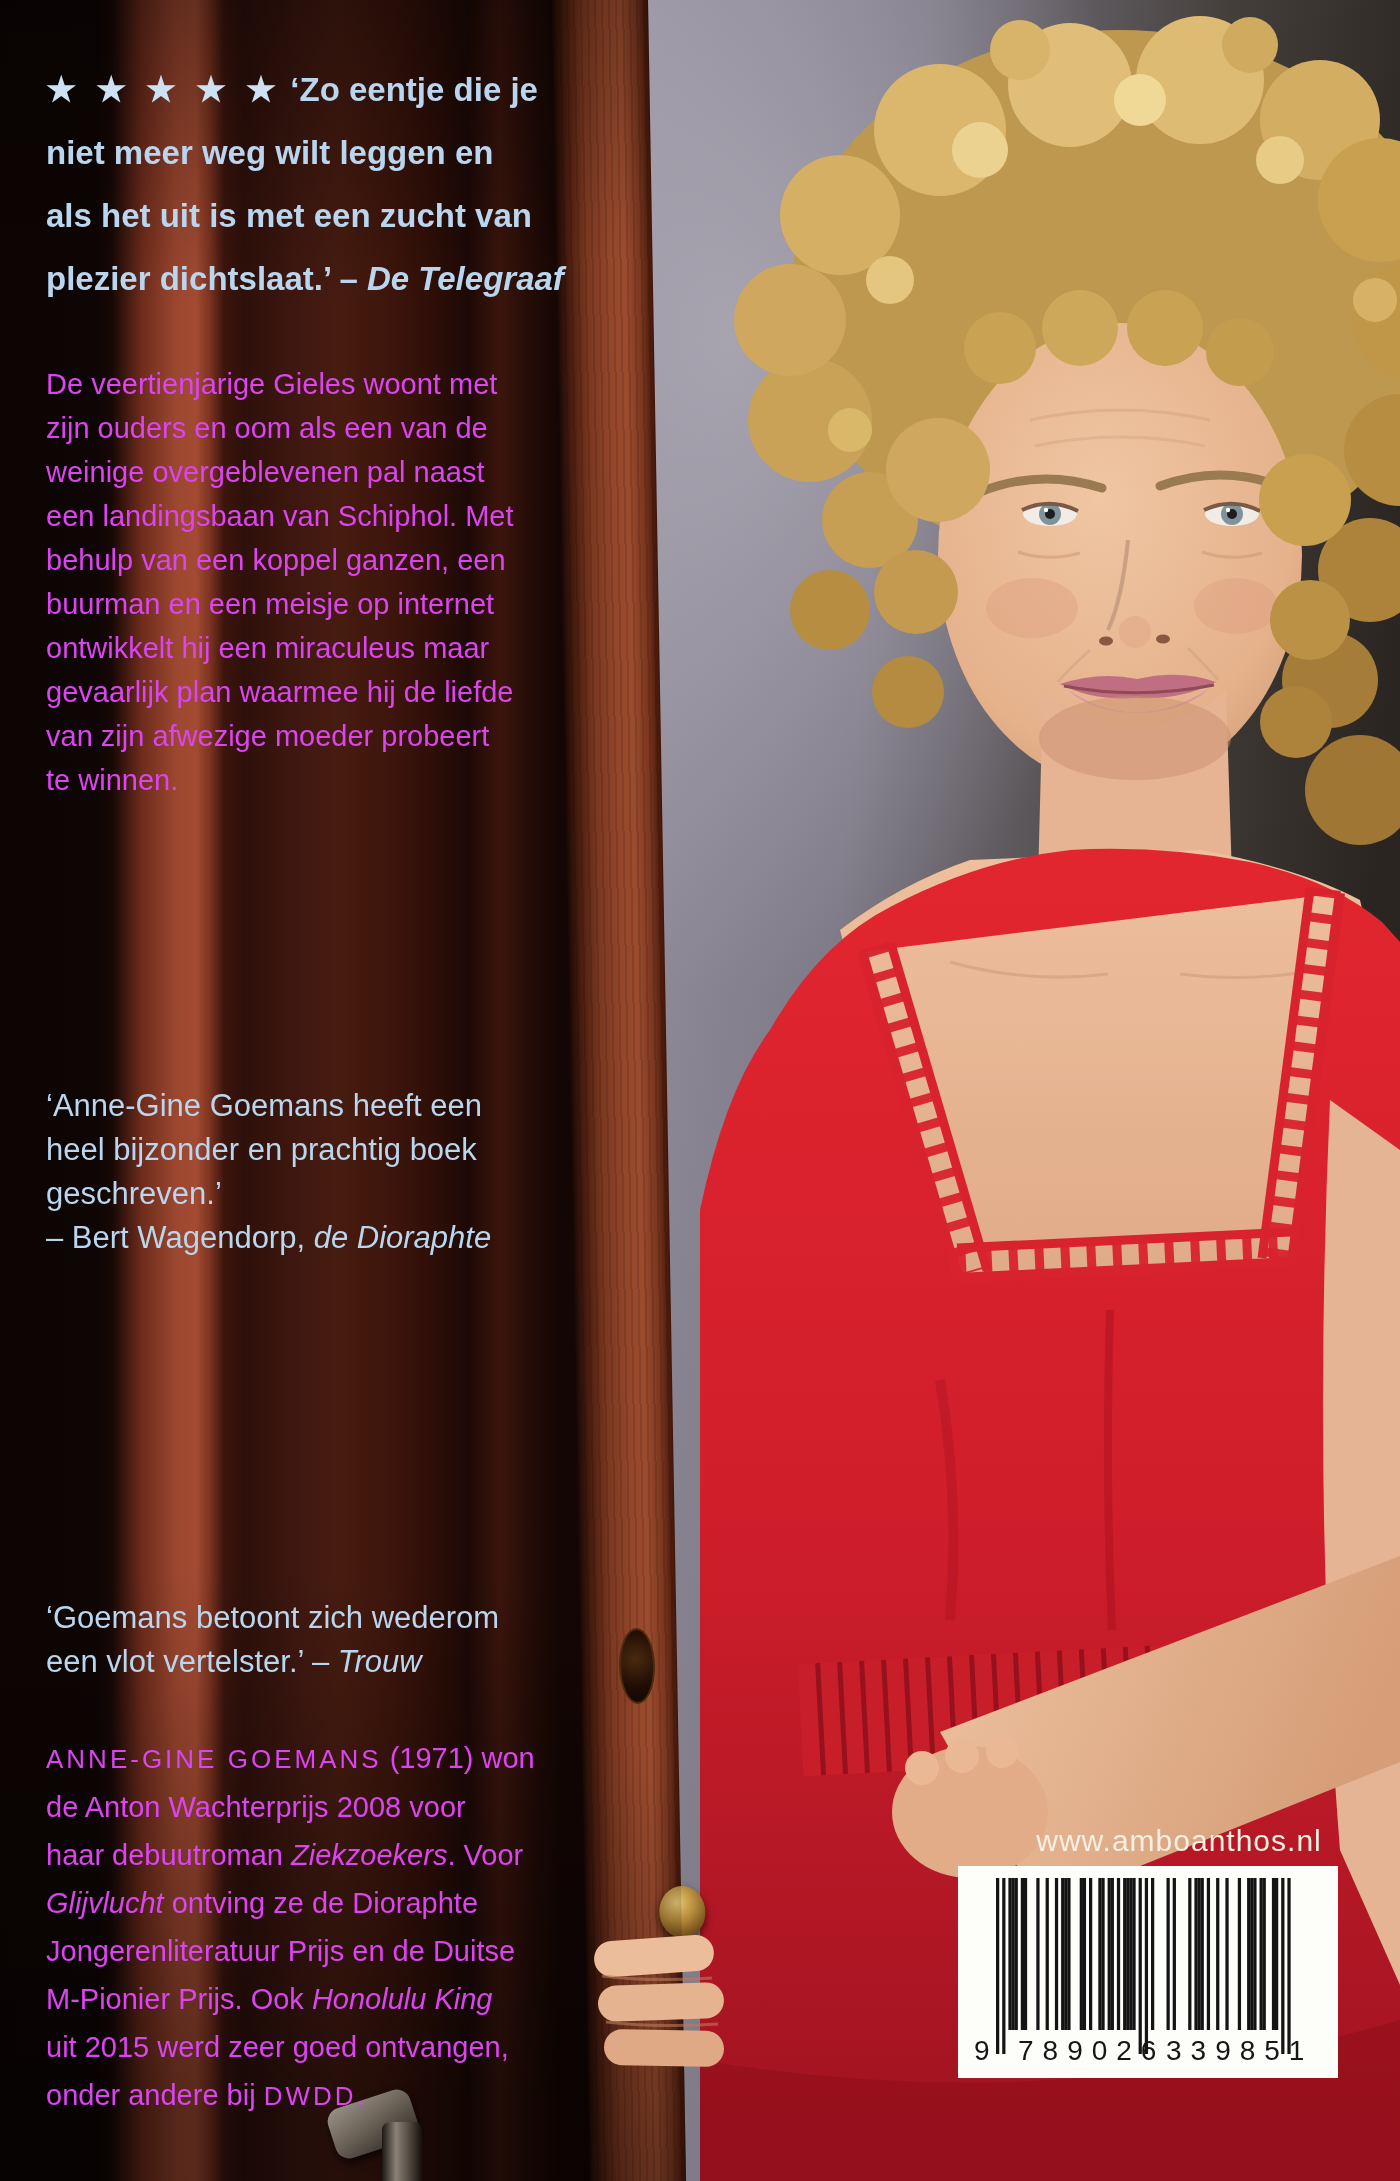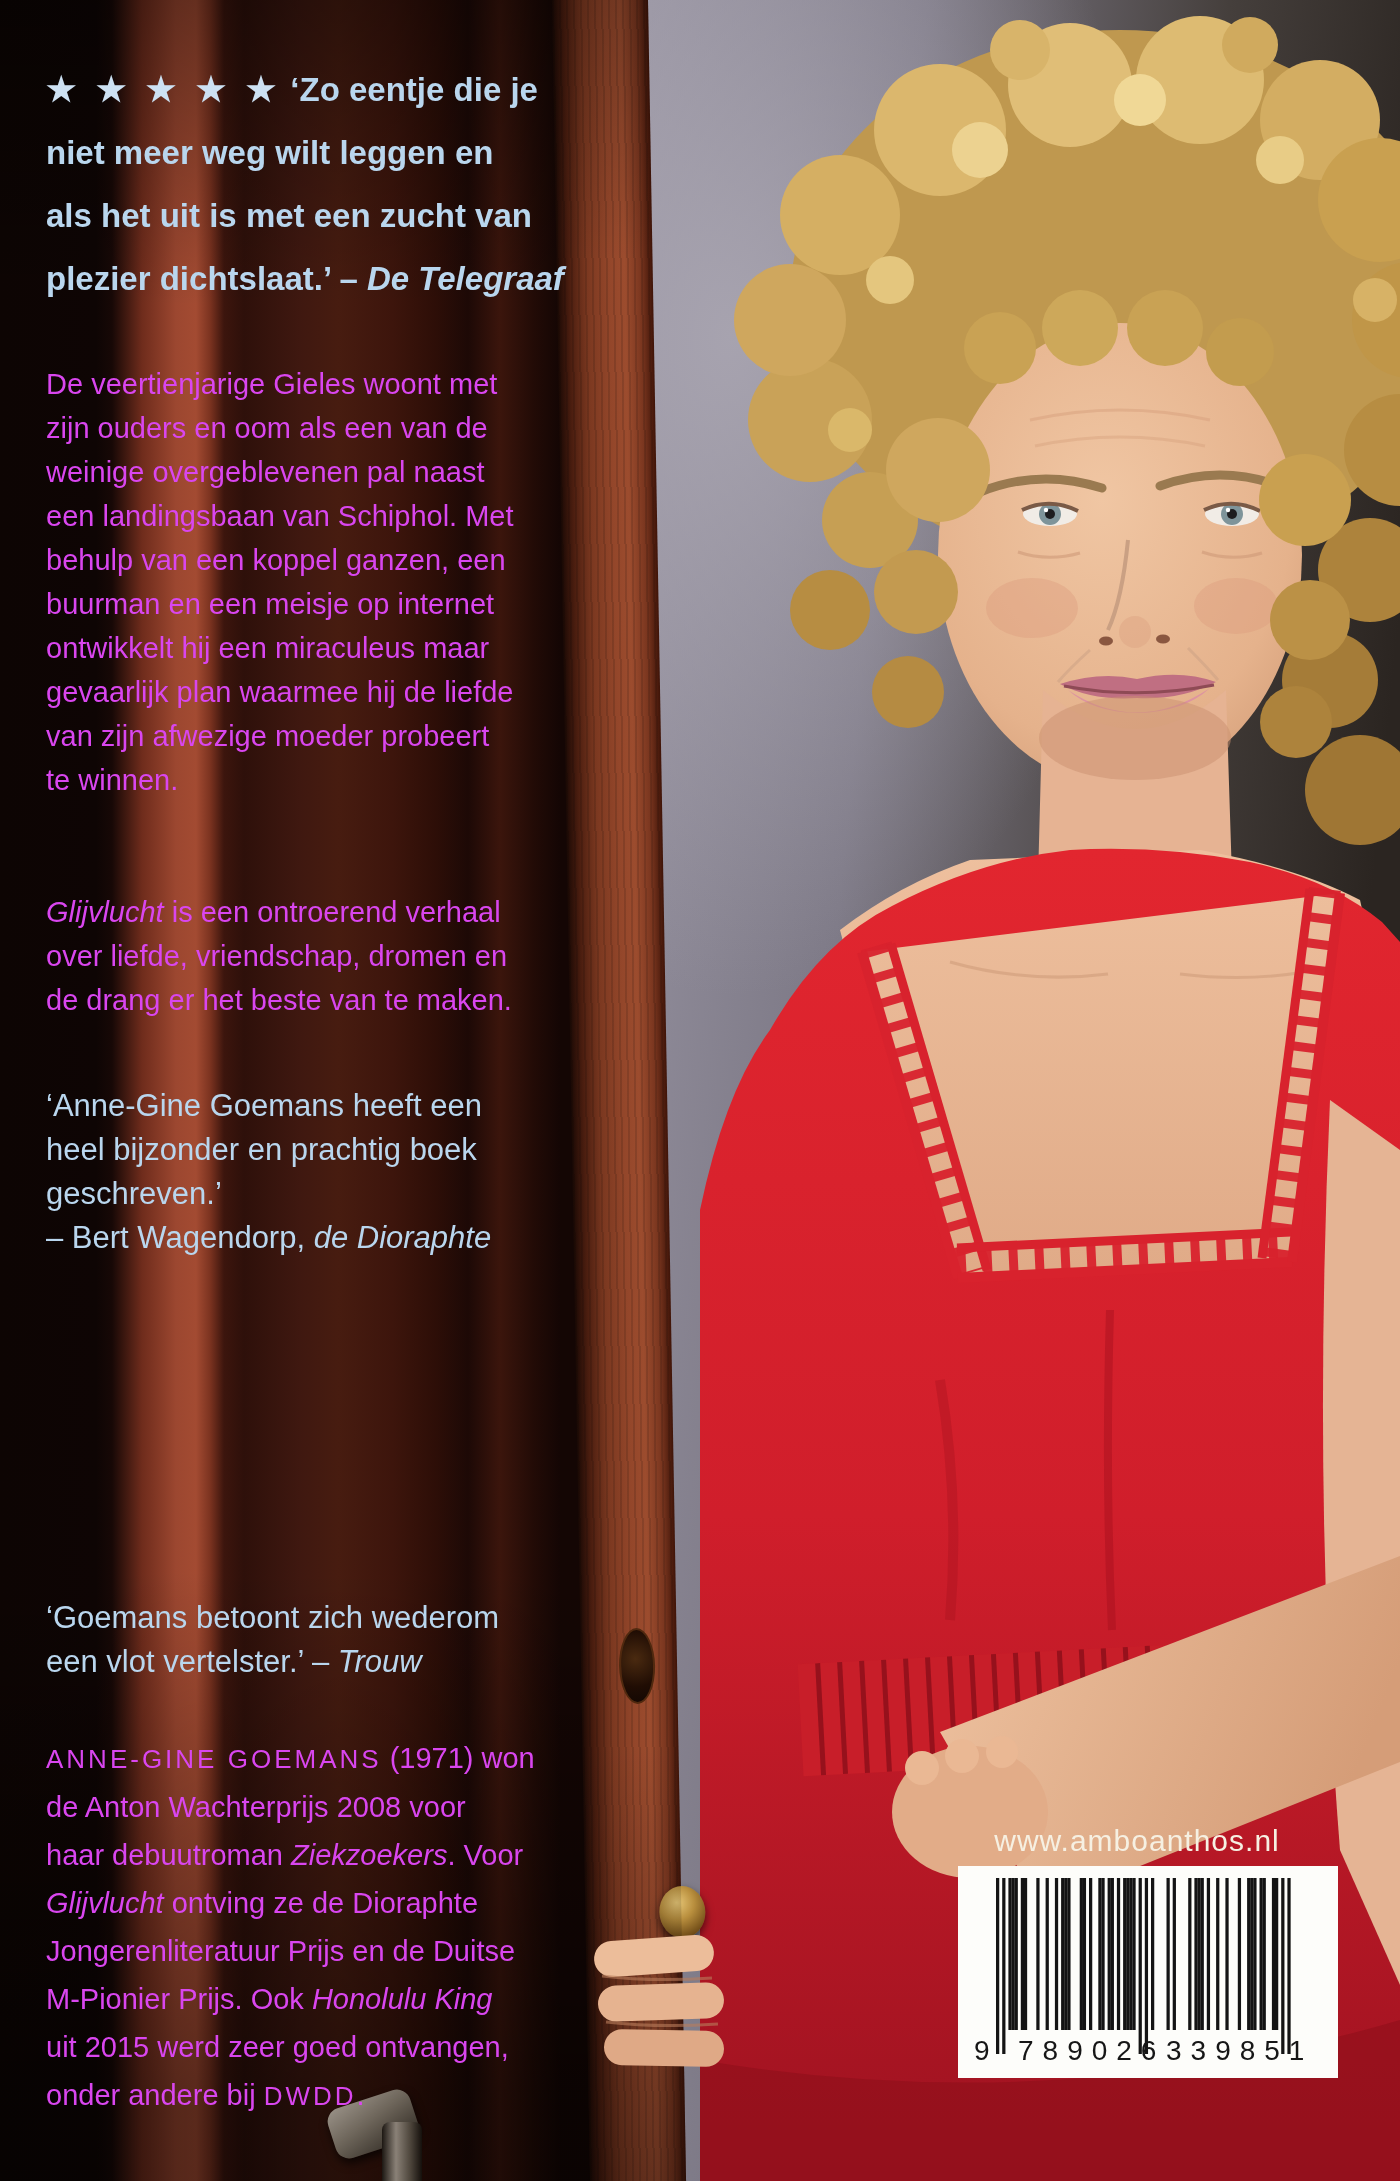--- a/index.html
+++ b/index.html
@@ -60,21 +60,21 @@
   .syn1{top:362px;}
   .syn2{top:890px;}
   .it{font-style:italic;}
   .vk{top:1084px;}
   .nrc{top:1312px;}
   .trouw{top:1596px;}
   .bio{top:1734px;line-height:48px;}
   .smallcaps{font-size:26px;letter-spacing:3px;}
 
   
-  .website{position:absolute;left:947px;top:1824px;width:380px;text-align:center;z-index:7;
+  .website{position:absolute;left:989px;top:1824px;width:380px;text-align:center;z-index:7;
     color:#f6f0e2;font-size:30px;letter-spacing:1px;}
   .barcode-box{position:absolute;left:958px;top:1866px;width:380px;height:212px;
     background:#fdfdfa;z-index:7;}
   .barcode-box svg{display:block;}
   .bc-num{font-family:"Liberation Sans",sans-serif;font-size:28px;fill:#161616;letter-spacing:9px;}
 </style>
 </head>
 <body>
 
 <div class="cover">
@@ -301,23 +301,20 @@
 zijn ouders en oom als een van de
 weinige overgeblevenen pal naast
 een landingsbaan van Schiphol. Met
 behulp van een koppel ganzen, een
 buurman en een meisje op internet
 ontwikkelt hij een miraculeus maar
 gevaarlijk plan waarmee hij de liefde
 van zijn afwezige moeder probeert
 te winnen.</p>
 
-    <p class="body-text syn2"><span class="it">Glijvlucht</span><span> is een ontroerend verhaal
-over liefde, vriendschap, dromen en
-de drang er het beste van te maken.</span></p>
 
     <p class="quote quote-small vk"><span>‘Anne-Gine Goemans heeft een
 heel bijzonder en prachtig boek
 geschreven.’
 – Bert Wagendorp, </span><span class="q-source">de Dioraphte</span></p>
 
 
     <p class="quote quote-small trouw"><span>‘Goemans betoont zich wederom
 een vlot vertelster.’ – </span><span class="q-source">Trouw</span></p>
 

